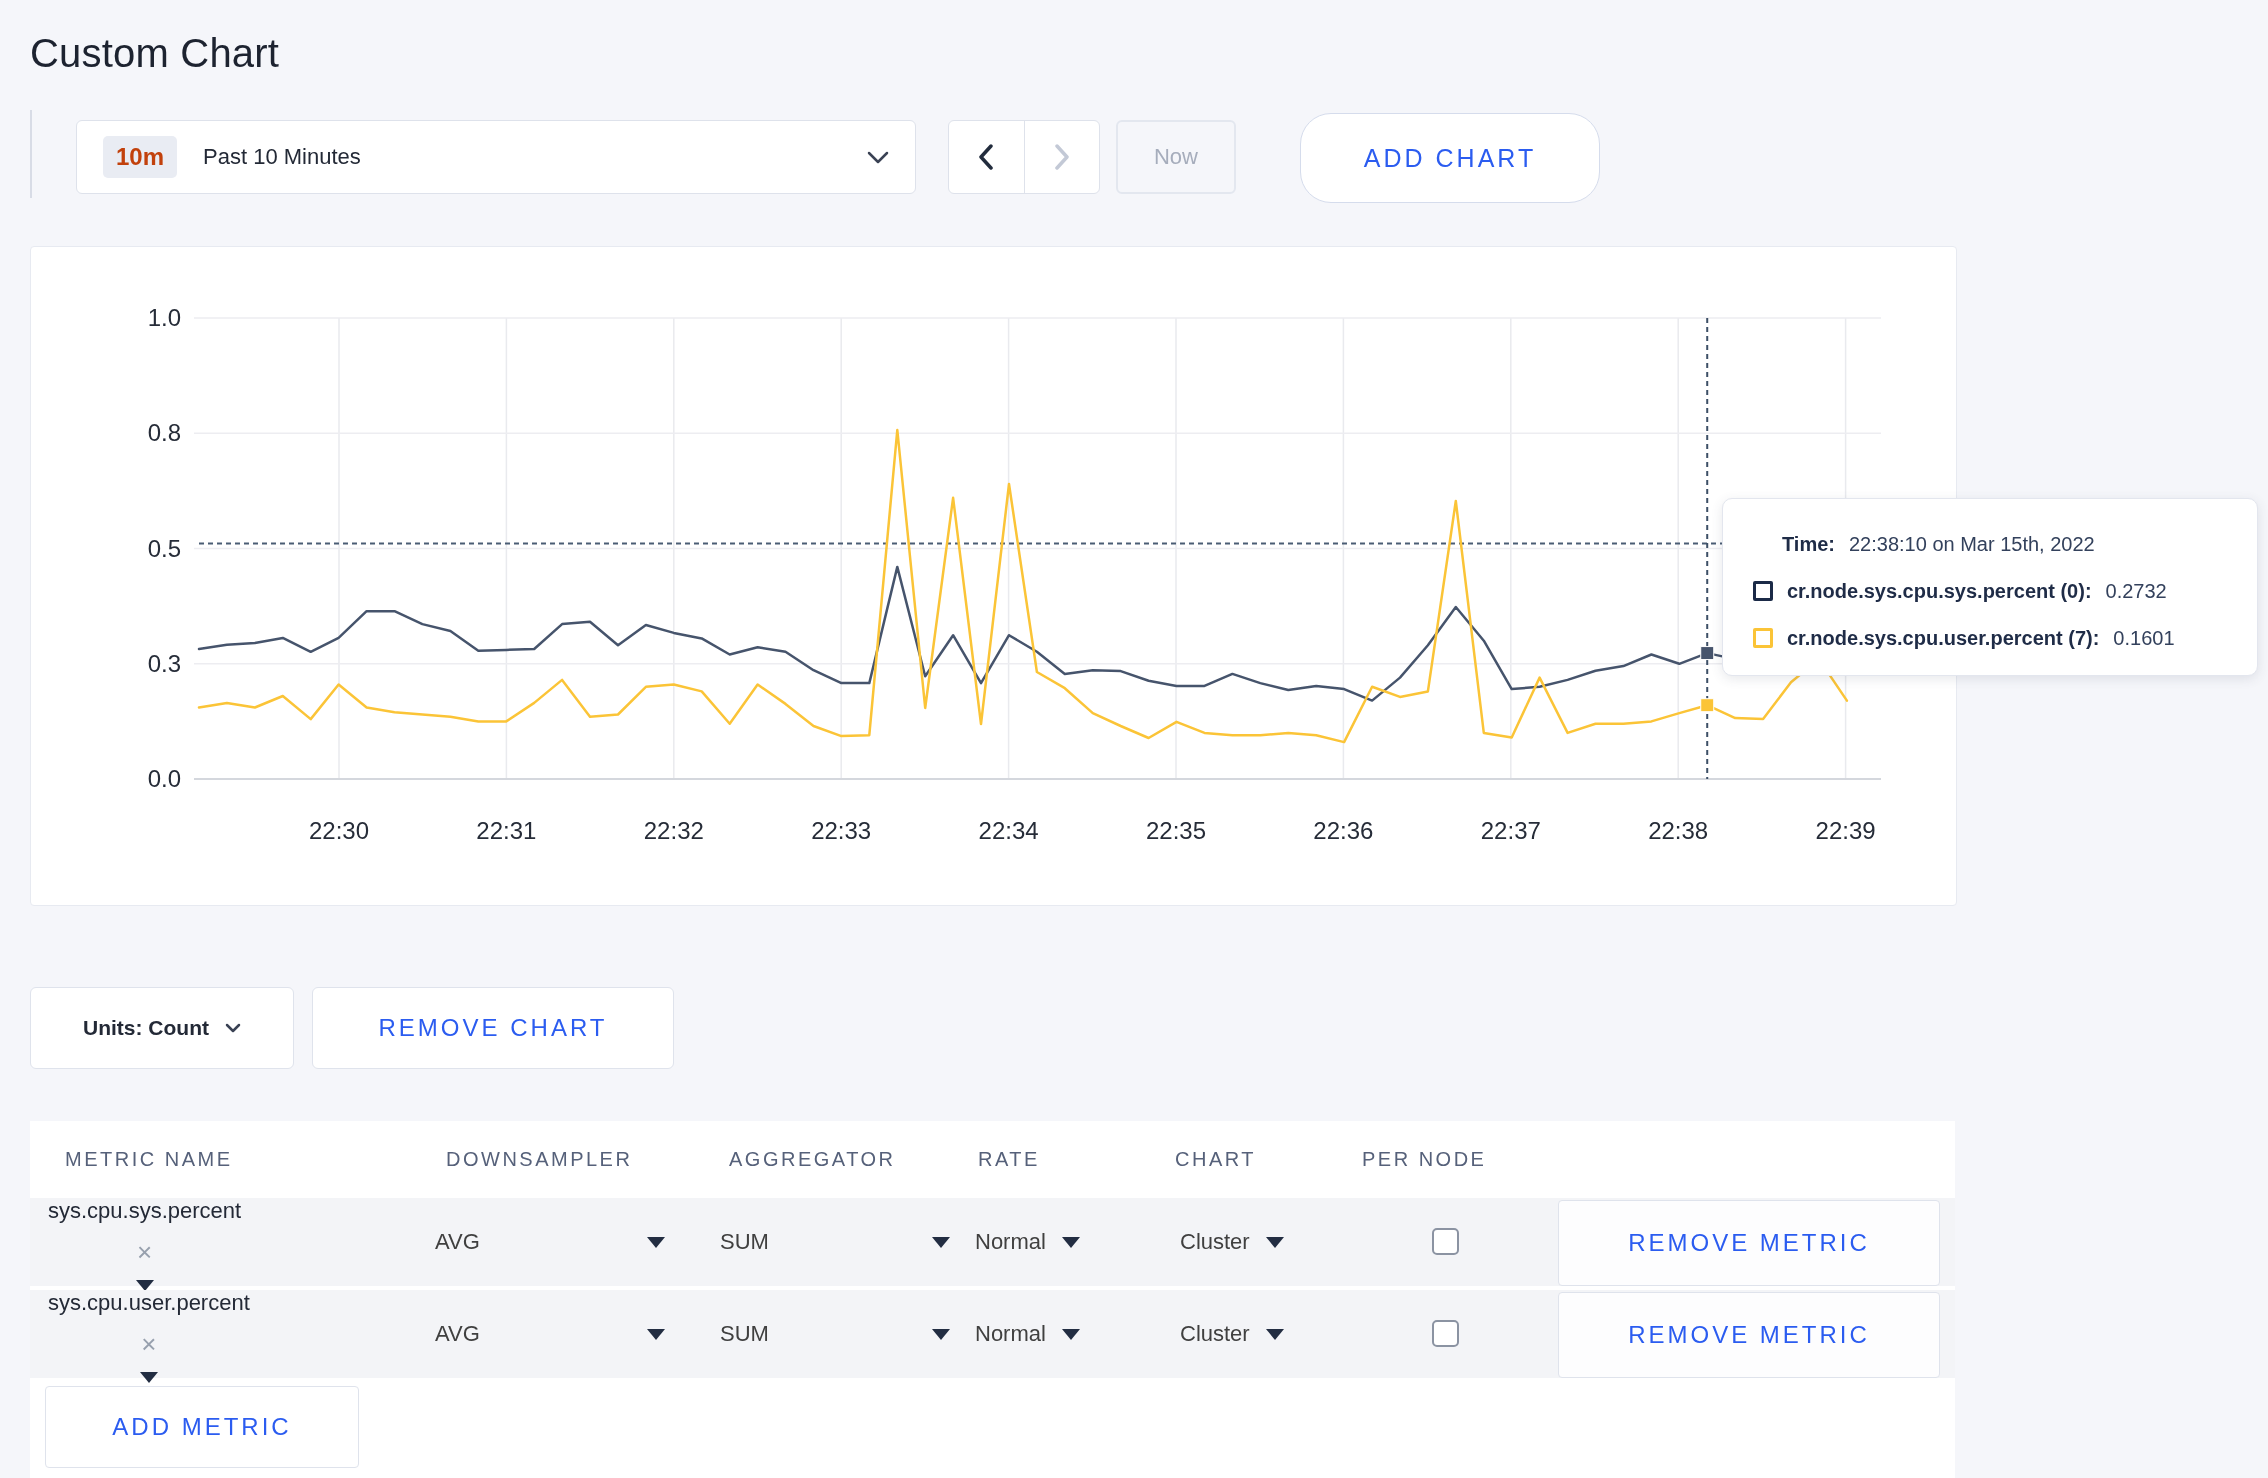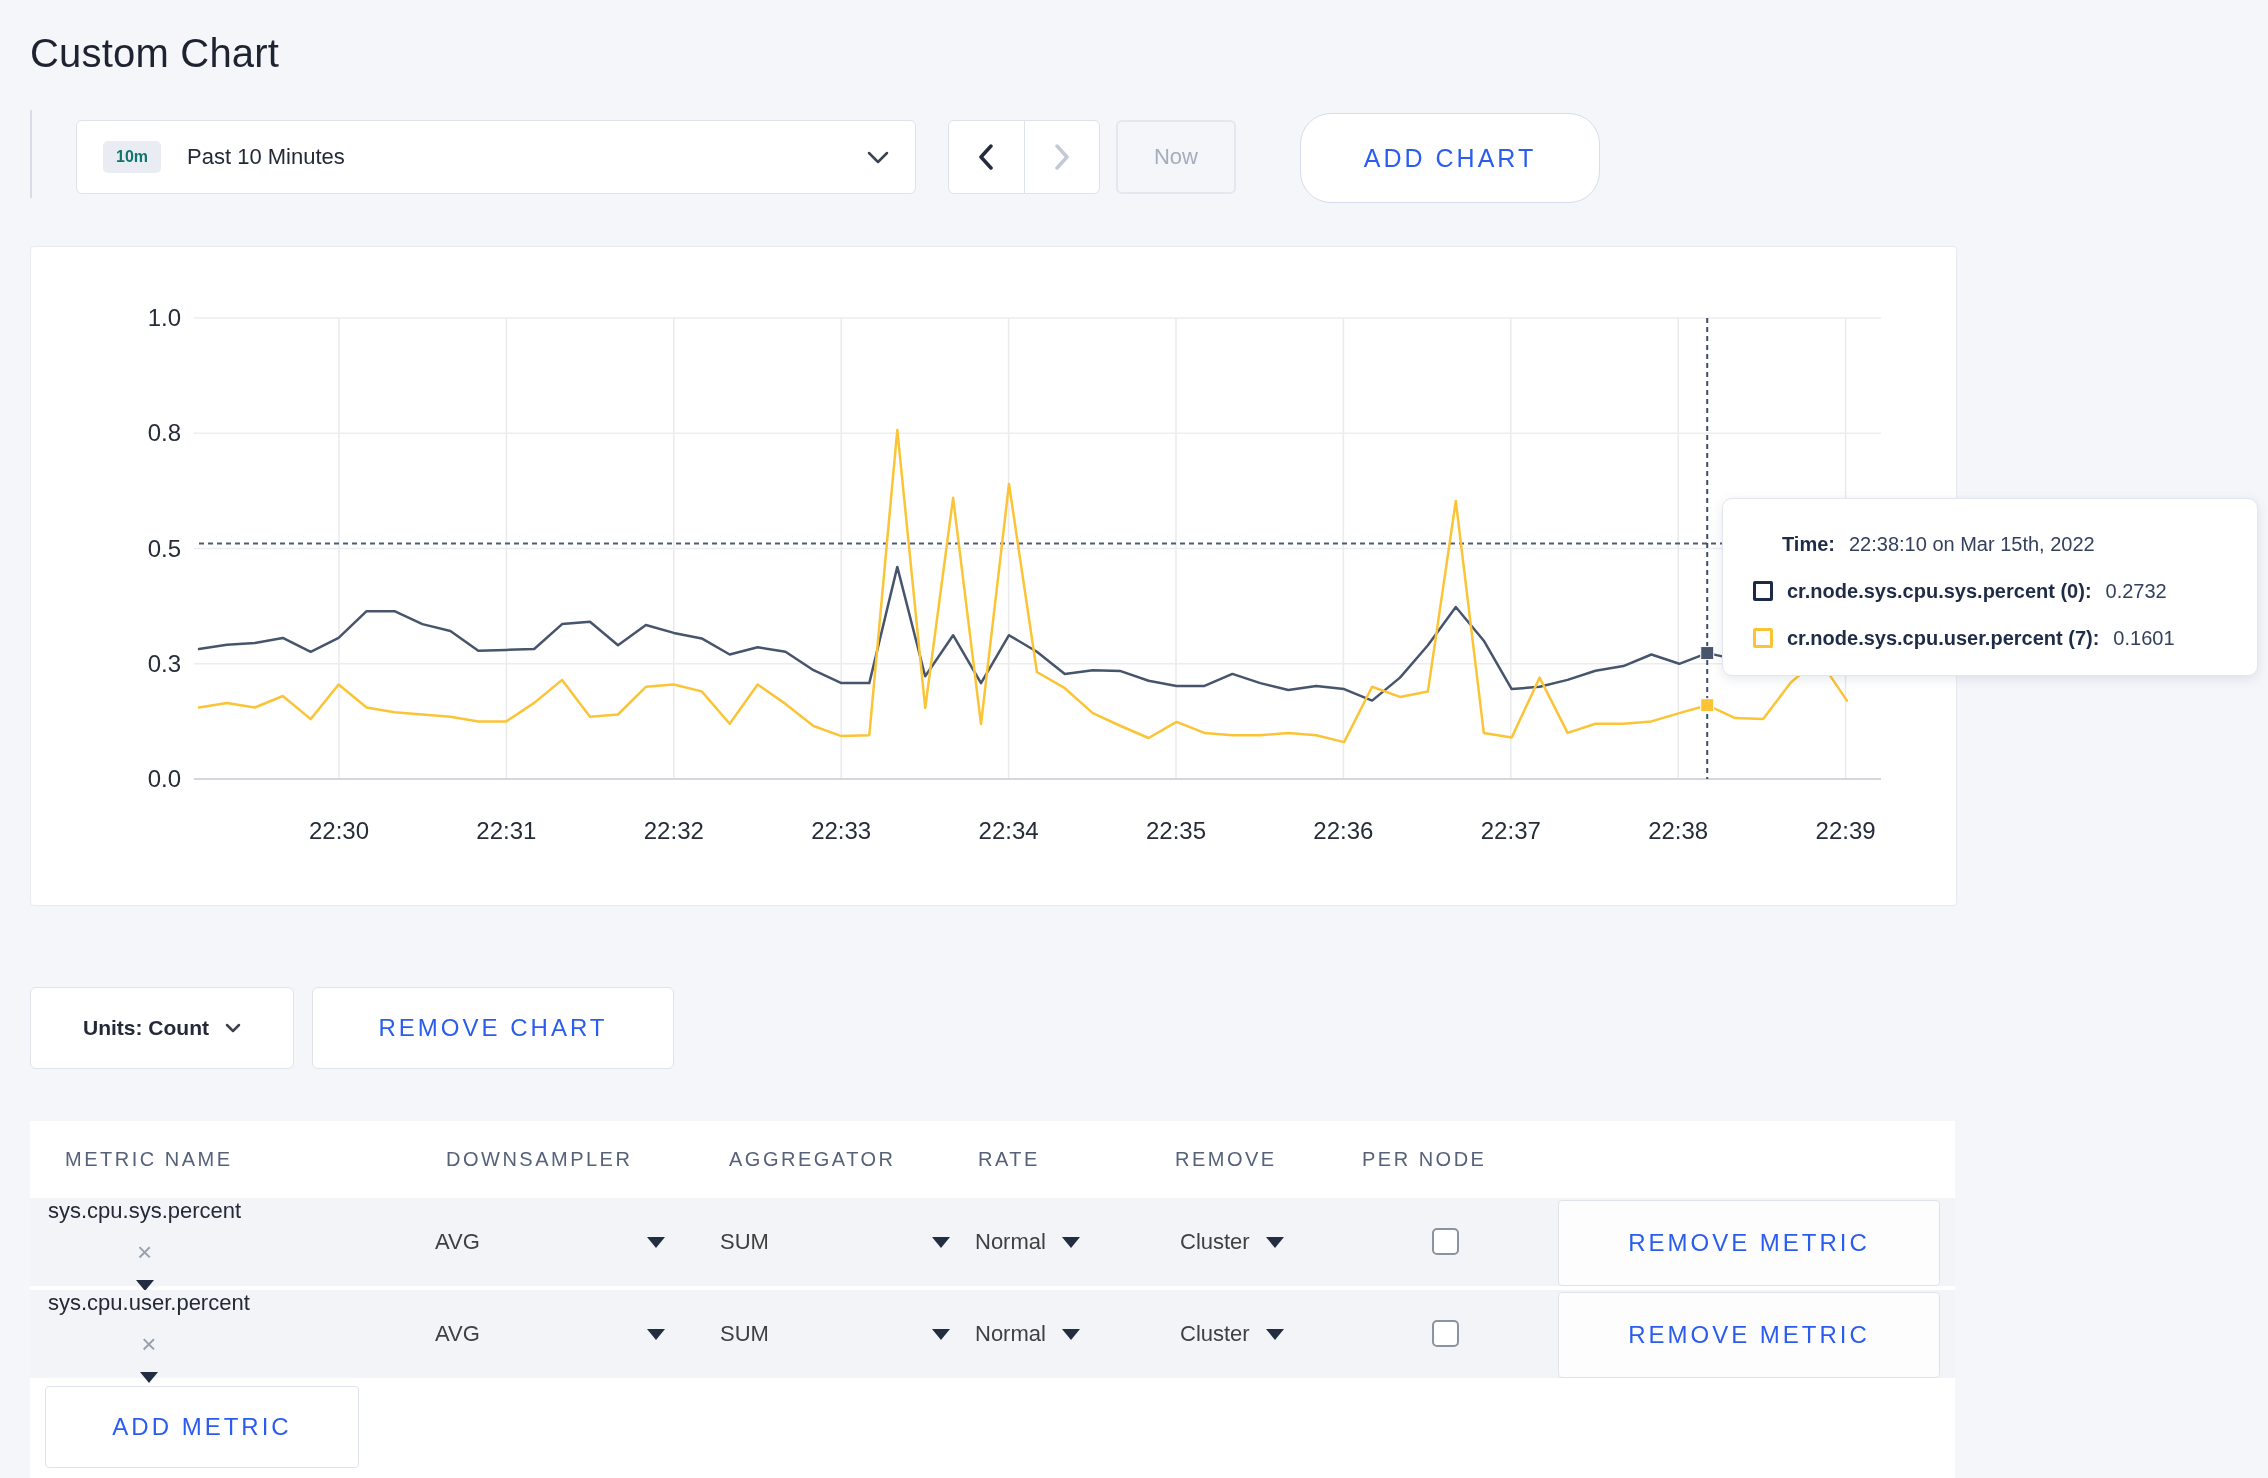--- a/index.html
+++ b/index.html
@@ -6,21 +6,21 @@
   body{font-family:"Liberation Sans", sans-serif; background:#f5f6fa;}
   #app{position:relative;width:2268px;height:1478px;background:#f5f6fa;overflow:hidden;}
 
   .abs{position:absolute;}
   .page-title{left:30px;top:4px;font-size:40px;font-weight:500;color:#1d2330;letter-spacing:.2px;}
 
   
   .toolbar-rule{left:30px;top:110px;width:2px;height:88px;background:#d8dce6;}
   .time-select{left:76px;top:120px;width:840px;height:74px;background:#fff;border:1px solid #dee2eb;
     border-radius:6px;display:flex;align-items:center;padding:0 26px;box-sizing:border-box;cursor:pointer;}
-  .tw-badge{background:#e9ecf3;border-radius:5px;padding:7px 13px;font-size:16px;font-weight:bold;color:#0f766e;}
+  .tw-badge{background:#e9ecf3;border-radius:5px;padding:7px 13px;font-size:24px;font-weight:bold;color:#c2410c;}
   .tw-label{margin-left:26px;font-size:22px;color:#232936;flex:1;}
   .pager{left:948px;top:120px;width:152px;height:74px;background:#fff;border:1px solid #dee2eb;border-radius:6px;
     display:flex;box-sizing:border-box;}
   .pager > span{flex:1;display:flex;align-items:center;justify-content:center;cursor:pointer;}
   .pager > span:first-child{border-right:1px solid #dee2eb;}
   .btn-now{left:1116px;top:120px;width:120px;height:74px;border:2px solid #e3e7ef;border-radius:6px;
     display:flex;align-items:center;justify-content:center;font-size:22px;color:#a6adbc;box-sizing:border-box;cursor:default;}
   .btn-add-chart{left:1300px;top:113px;width:298px;height:88px;background:#fff;border:1px solid #d5dcec;border-radius:4px;
     display:flex;align-items:center;justify-content:center;font-size:25px;letter-spacing:3px;font-weight:500;cursor:pointer;}
 
@@ -169,21 +169,21 @@
       <polyline class="chev" points="2,2 8,8 14,2"></polyline>
     </svg>
   </div>
 
   <div class="abs table-card">
     <div class="thead">
       <span style="left:35px">METRIC NAME</span>
       <span style="left:416px">DOWNSAMPLER</span>
       <span style="left:699px">AGGREGATOR</span>
       <span style="left:948px">RATE</span>
-      <span style="left:1145px">REMOVE</span>
+      <span style="left:1145px">CHART</span>
       <span style="left:1332px">PER NODE</span>
     </div>
 
     <div class="mrow" style="top:77px">
       <span class="cell name-cell">
         <span class="mname">sys.cpu.sys.percent</span>
         <span class="x-icon">×</span>
         <span class="caret"></span>
       </span>
       <span class="cell dd-wide cell-ds">

